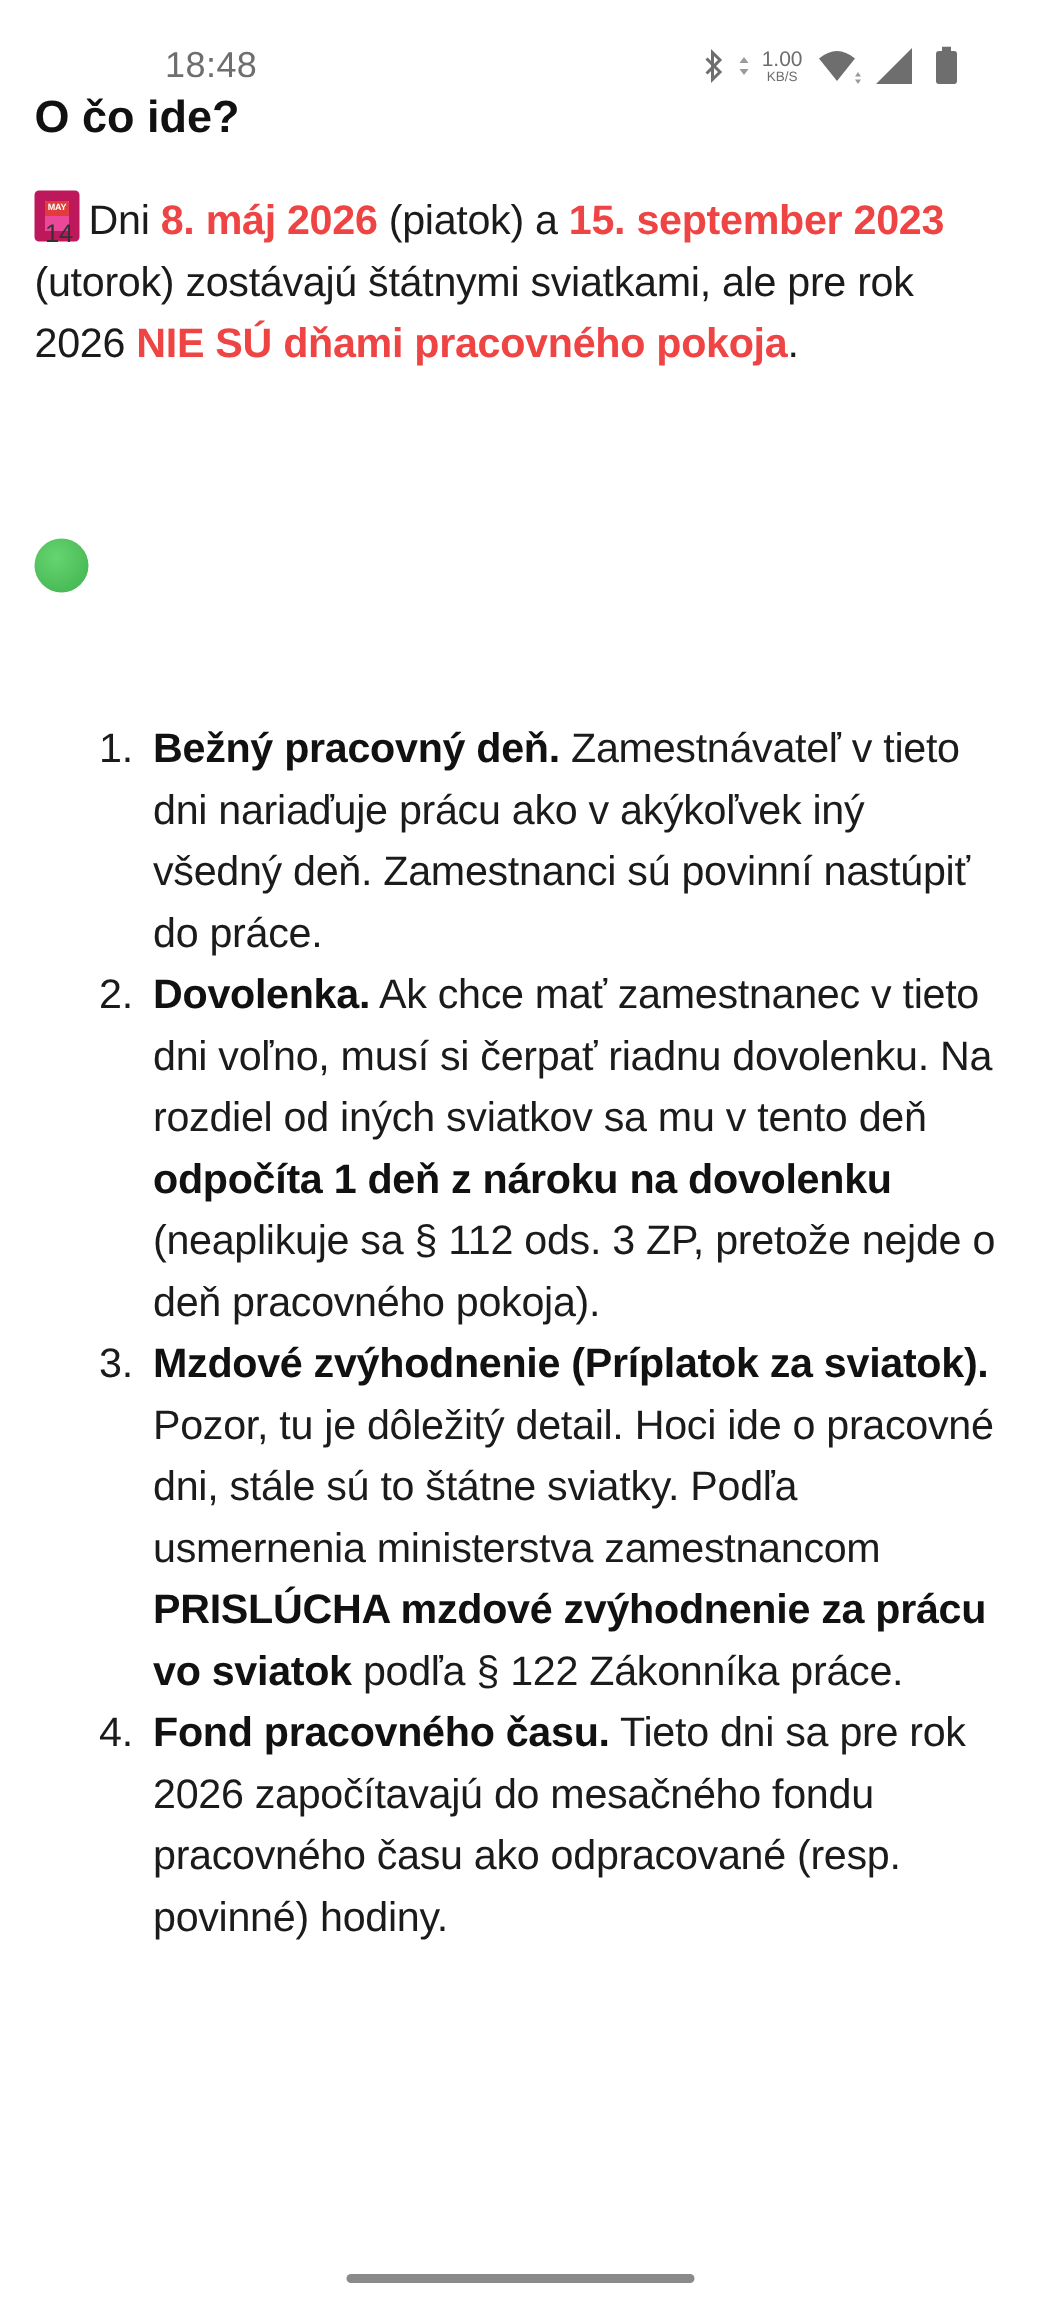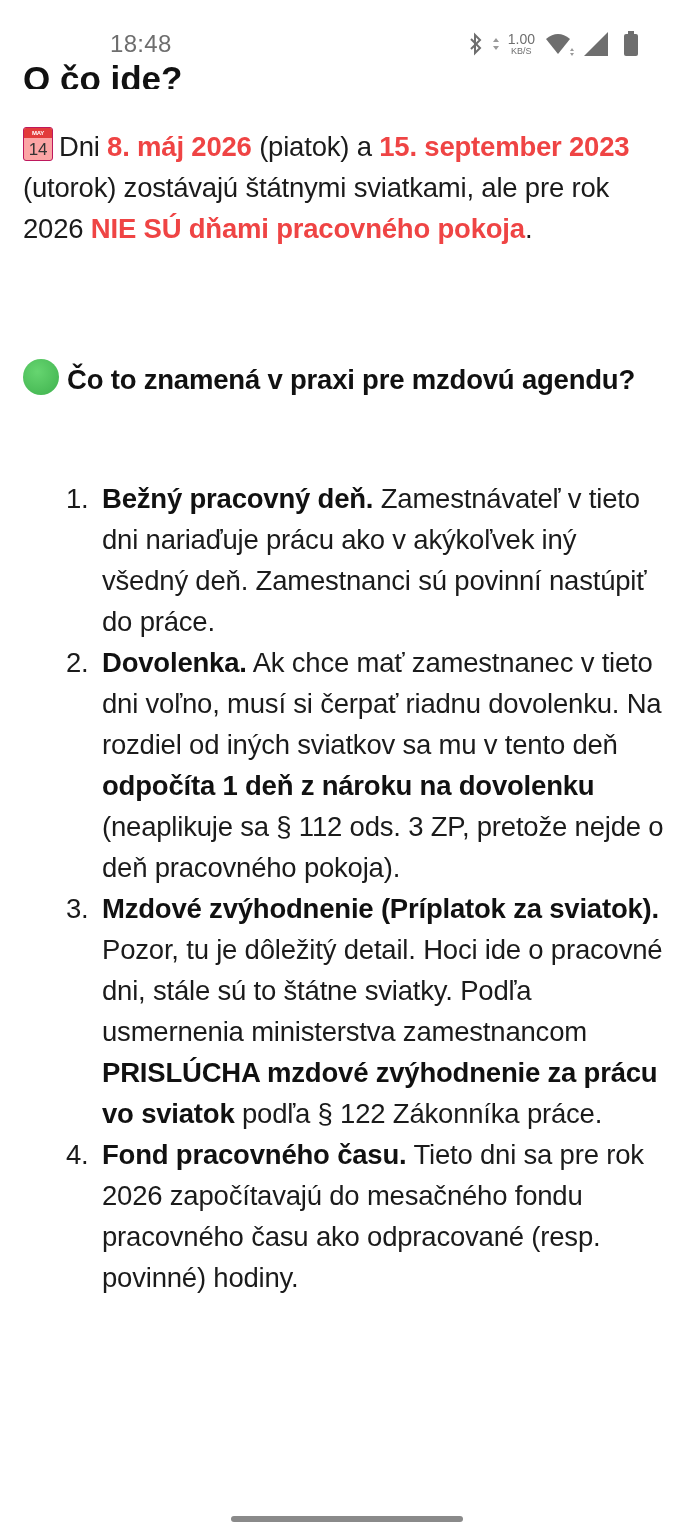--- a/index.html
+++ b/index.html
@@ -25,35 +25,35 @@
     color: #6e6e6e; line-height: 1; margin-right: 2px;
   }
   .net-speed .v { font-size: 14px; }
   .net-speed .u { font-size: 9px; margin-top: 1px; }
 
   .content {
     position: absolute; left: 0; top: 0; width: 691px;
   }
   .cut-heading {
     position: absolute; left: 23px; top: 55px;
-    font-size: 35px; font-weight: bold; color: #111;
+    font-size: 30px; font-weight: bold; color: #111;
     line-height: 40px; height: 34px; overflow: hidden;
   }
   .cut-heading span { position: relative; top: 4px; }
 
   .intro {
     position: absolute; left: 23px; top: 126px; width: 650px;
     font-size: 27.5px; line-height: 41px; color: #1b1b1b;
     letter-spacing: -0.2px;
   }
   .intro b { font-weight: bold; color: #ef4444; }
   .cal-icon {
     display: inline-block; width: 30px; height: 34px; vertical-align: -5px;
     margin-right: 6px; position: relative;
-    border: 1px solid #be185d; border-radius: 3px; background: #fca5a5;
+    border: 7px solid #be185d; border-radius: 3px; background: #ec4899;
     box-sizing: border-box;
     padding-left: 12px;
   }
   .cal-icon .top {
     position: absolute; top: 0; left: 0; right: 0; height: 10px;
     background: #e23b3b; color: #fff; font-size: 6px; text-align: center;
     line-height: 10px; font-weight: bold; border-radius: 2px 2px 0 0;
   }
   .cal-icon .num {
     position: absolute; top: 11px; left: 0; right: 0; text-align: center;
@@ -110,21 +110,21 @@
   </div>
 
   <p class="intro" style="margin:0">
     <span class="cal-icon">
       <span class="top">MAY</span>
       <span class="num">14</span>
     </span><span>Dni </span><b>8. máj 2026</b><span> (piatok) a </span><b>15. september 2023</b><span> (utorok) zostávajú štátnymi sviatkami, ale pre rok 2026 </span><b>NIE SÚ dňami pracovného pokoja</b><span>.</span>
   </p>
 
   <div class="section-heading">
-    <span class="green-dot"></span><span>Čo to znamená v praxi pre mzdovú agendu?</span>
+    <span class="green-dot"></span>
   </div>
 
   <ol class="main-list">
     <li>
       <span class="num">1.</span>
       <b>Bežný pracovný deň.</b><span> Zamestnávateľ v tieto dni nariaďuje prácu ako v akýkoľvek iný všedný deň. Zamestnanci sú povinní nastúpiť do práce.</span>
     </li>
     <li>
       <span class="num">2.</span>
       <b>Dovolenka.</b><span> Ak chce mať zamestnanec v tieto dni voľno, musí si čerpať riadnu dovolenku. Na rozdiel od iných sviatkov sa mu v tento deň </span><b>odpočíta 1 deň z nároku na dovolenku</b><span> (neaplikuje sa § 112 ods. 3 ZP, pretože nejde o deň pracovného pokoja).</span>

